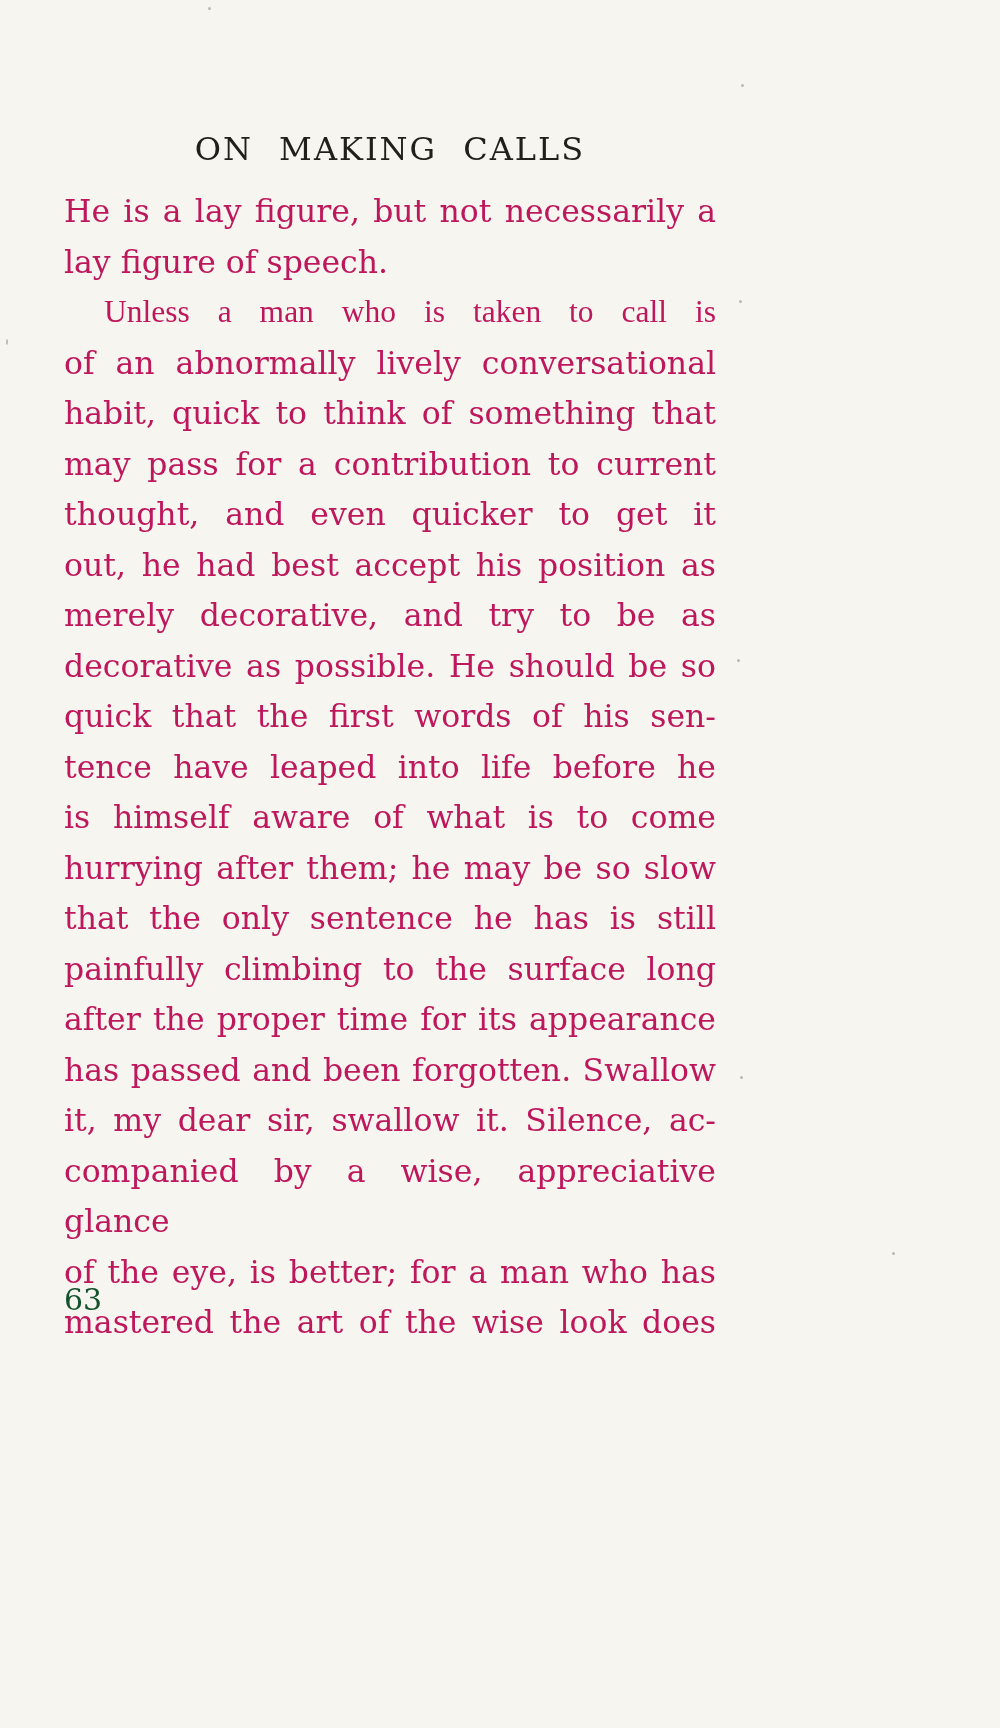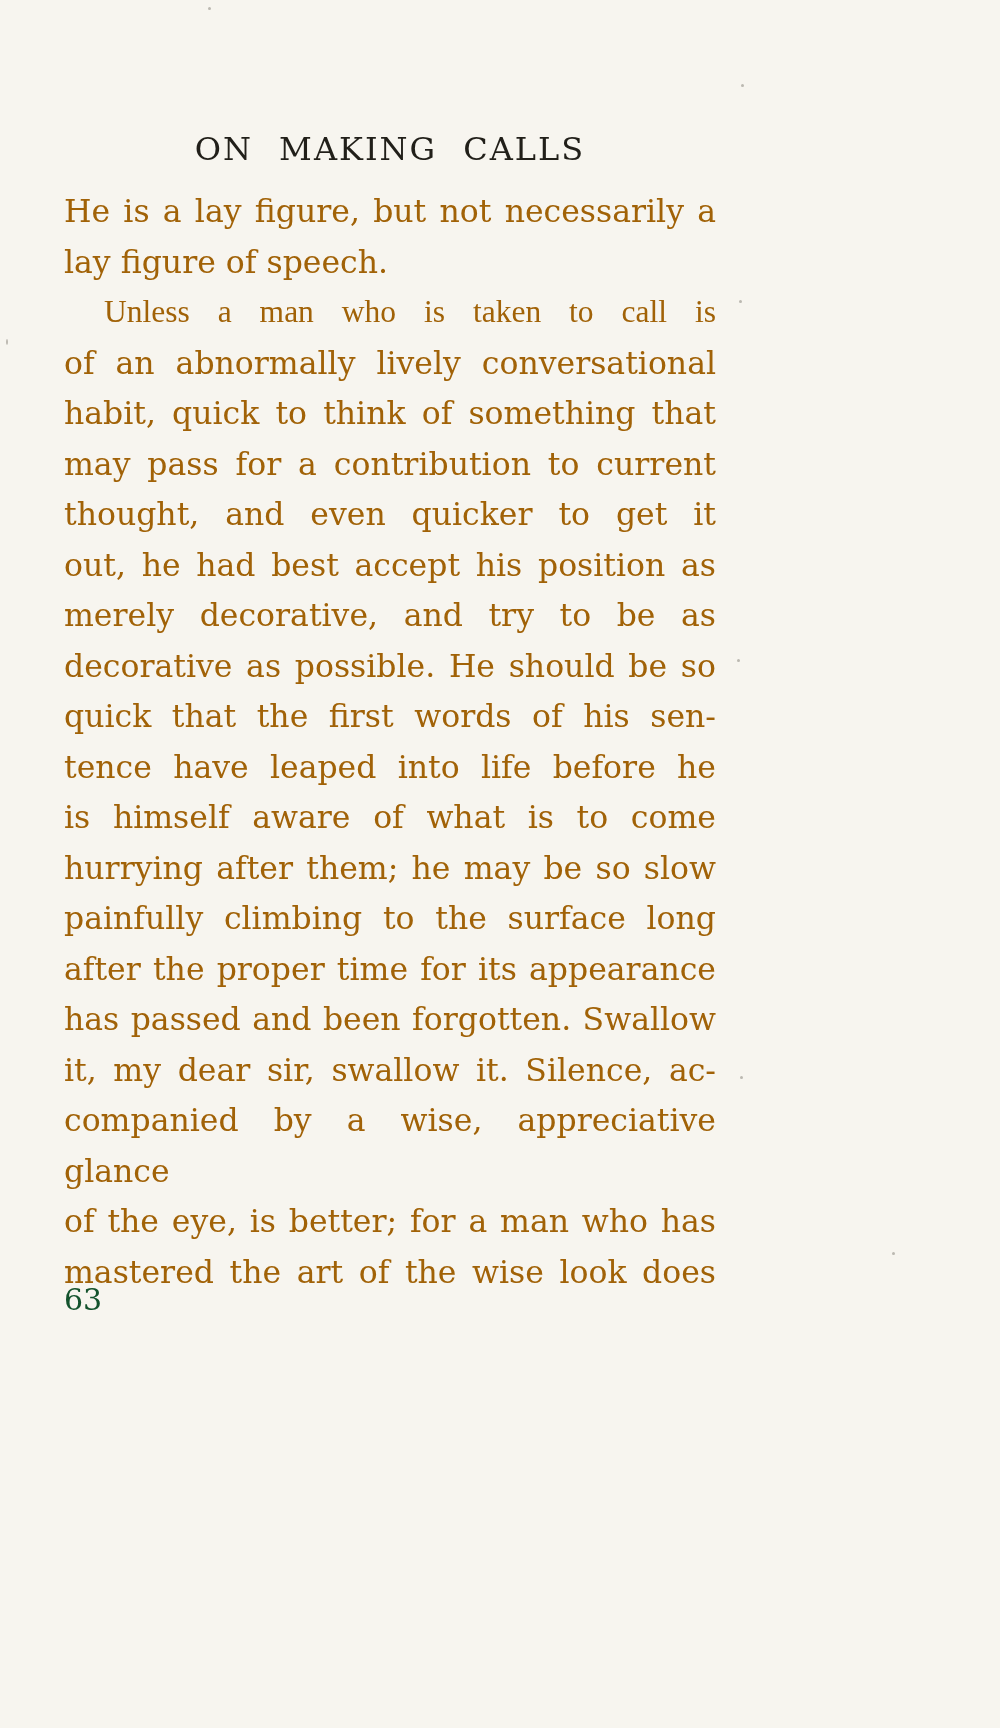--- a/index.html
+++ b/index.html
@@ -34,21 +34,21 @@
   }
   .body-text {
     position: absolute;
     top: 186px;
     left: 64px;
     width: 652px;
     font-size: 31.5px;
   }
   .line {
     line-height: 50.5px;
-    color: #a16207;
+    color: #be185d;
   }
   .line.justify {
     text-align: justify;
     text-align-last: justify;
   }
   .line.indent {
     text-indent: 40px;
     font-family: Liberation Serif, serif;
   }
   .page-number {
@@ -81,20 +81,21 @@
       <div class="line justify">habit, quick to think of something that</div>
       <div class="line justify">may pass for a contribution to current</div>
       <div class="line justify">thought, and even quicker to get it</div>
       <div class="line justify">out, he had best accept his position as</div>
       <div class="line justify">merely decorative, and try to be as</div>
       <div class="line justify">decorative as possible.  He should be so</div>
       <div class="line justify">quick that the first words of his sen-</div>
       <div class="line justify">tence have leaped into life before he</div>
       <div class="line justify">is himself aware of what is to come</div>
       <div class="line justify">hurrying after them; he may be so slow</div>
+      <div class="line justify">that the only sentence he has is still</div>
       <div class="line justify">painfully climbing to the surface long</div>
       <div class="line justify">after the proper time for its appearance</div>
       <div class="line justify">has passed and been forgotten.  Swallow</div>
       <div class="line justify">it, my dear sir, swallow it.  Silence, ac-</div>
       <div class="line justify">companied by a wise, appreciative glance</div>
       <div class="line justify">of the eye, is better; for a man who has</div>
       <div class="line justify">mastered the art of the wise look does</div>
     </div>
 
   <div class="page-number">63</div>

